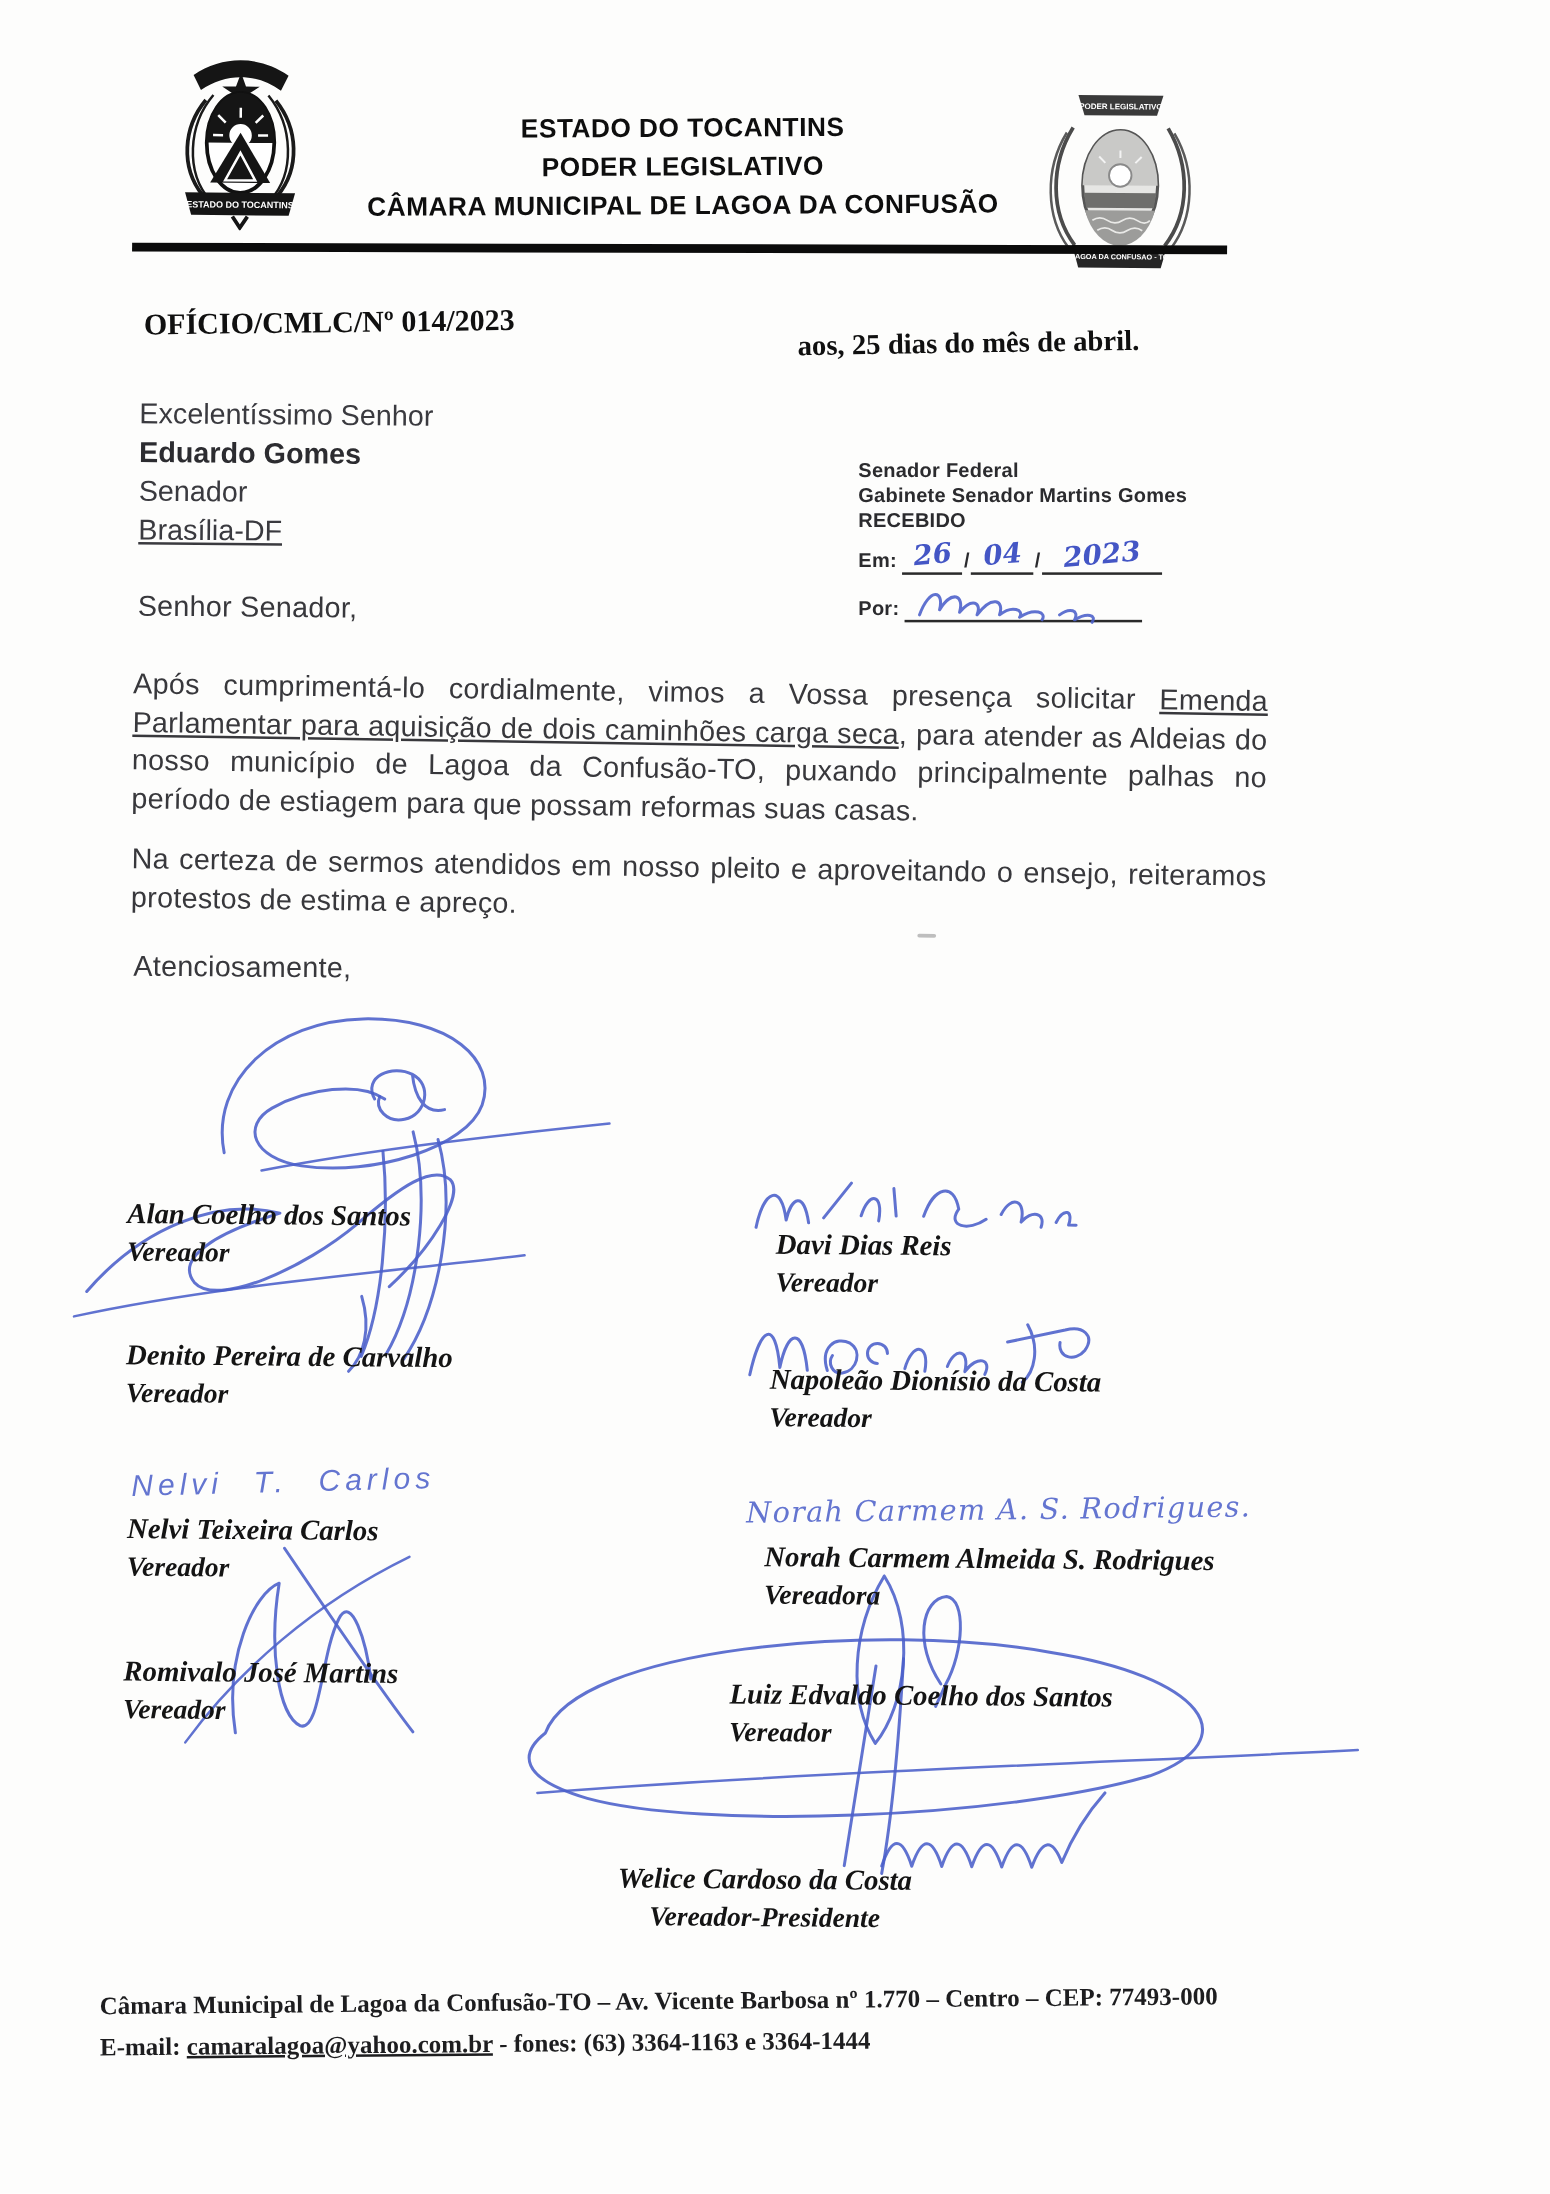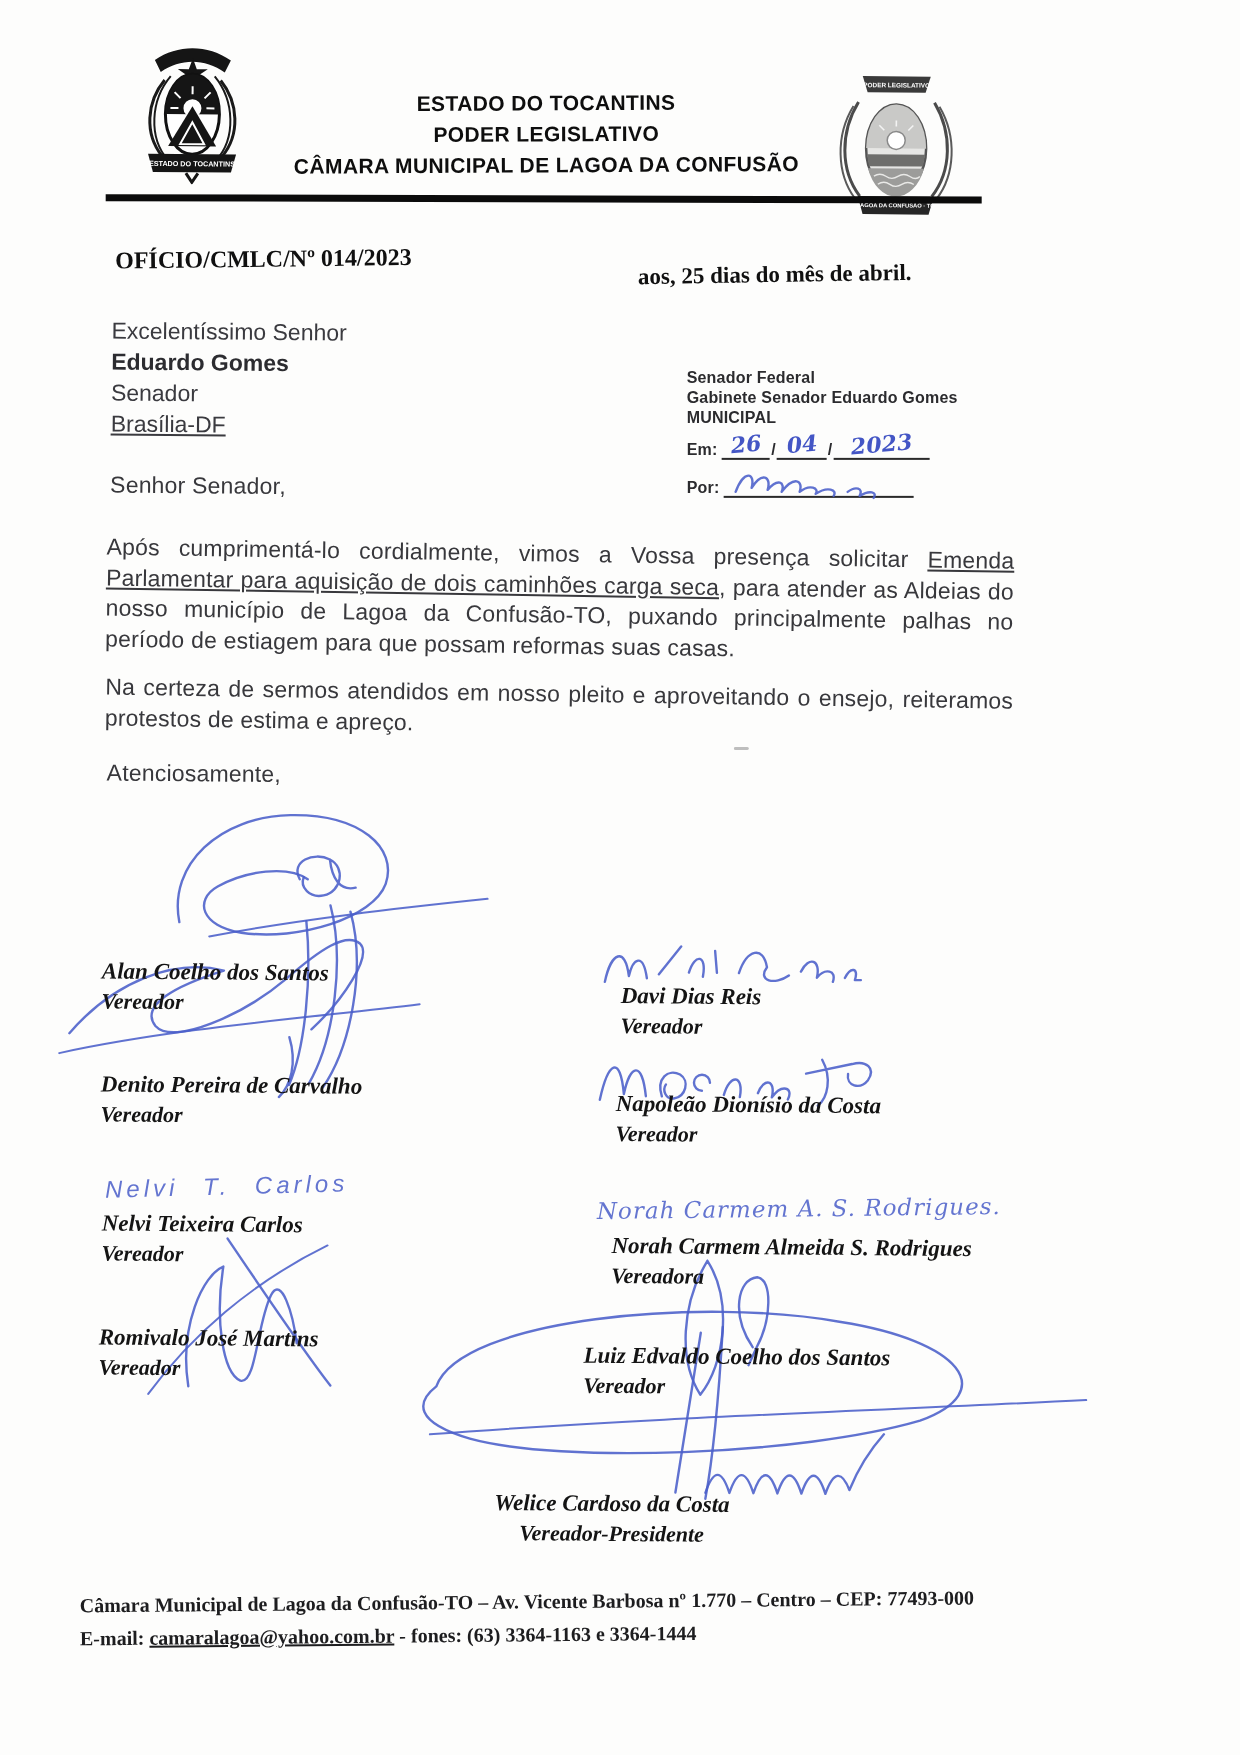--- a/index.html
+++ b/index.html
@@ -134,22 +134,22 @@
 
   <div class="abs addr">
     <div>Excelentíssimo Senhor</div>
     <div class="bold">Eduardo Gomes</div>
     <div>Senador</div>
     <div class="u">Brasília-DF</div>
   </div>
 
   <div class="abs stamp">
     <div>Senador Federal</div>
-    <div>Gabinete Senador Eduardo Gomes</div>
-    <div>MUNICIPAL</div>
+    <div>Gabinete Senador Martins Gomes</div>
+    <div>RECEBIDO</div>
     <div class="row">
       <span>Em:</span>
       <span class="blank w48"><span class="hand-num">26</span></span><span class="slash">/</span><span class="blank w50"><span class="hand-num">04</span></span><span class="slash">/</span><span class="blank w96"><span class="hand-num">2023</span></span>
     </div>
     <div class="row" style="margin-top:12px">
       <span>Por:</span>
       <span class="blank w190">
         <svg class="ink" style="position:absolute;left:4px;bottom:-6px" width="180" height="40" viewBox="0 0 180 40">
           <path d="M8,30 C16,8 28,10 24,26 C34,10 44,14 40,28 C50,16 58,20 54,30 C66,14 76,18 72,30 C82,22 92,26 88,32 C100,24 110,28 106,34 M120,30 C128,24 136,26 132,34 C142,28 150,30 146,36"></path>
         </svg>

